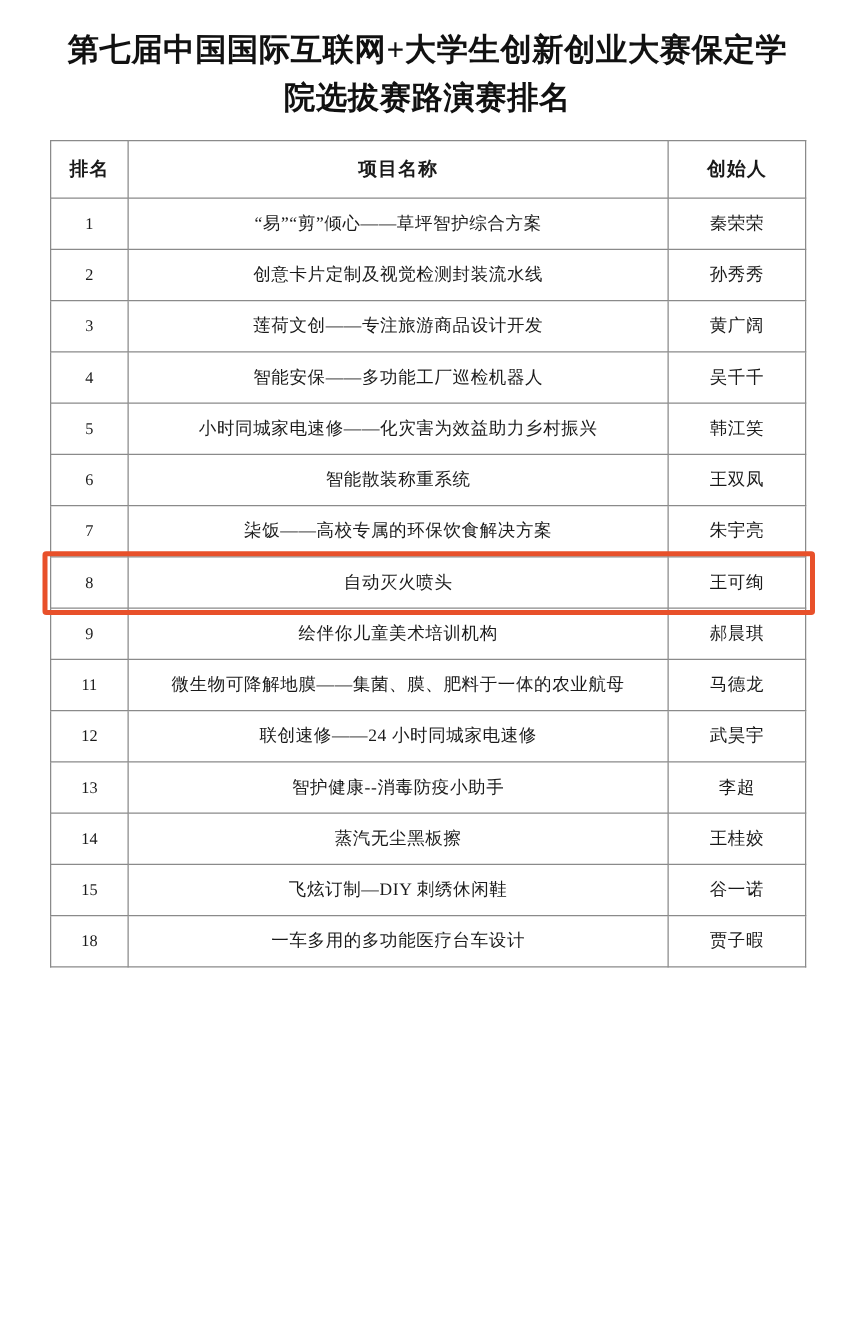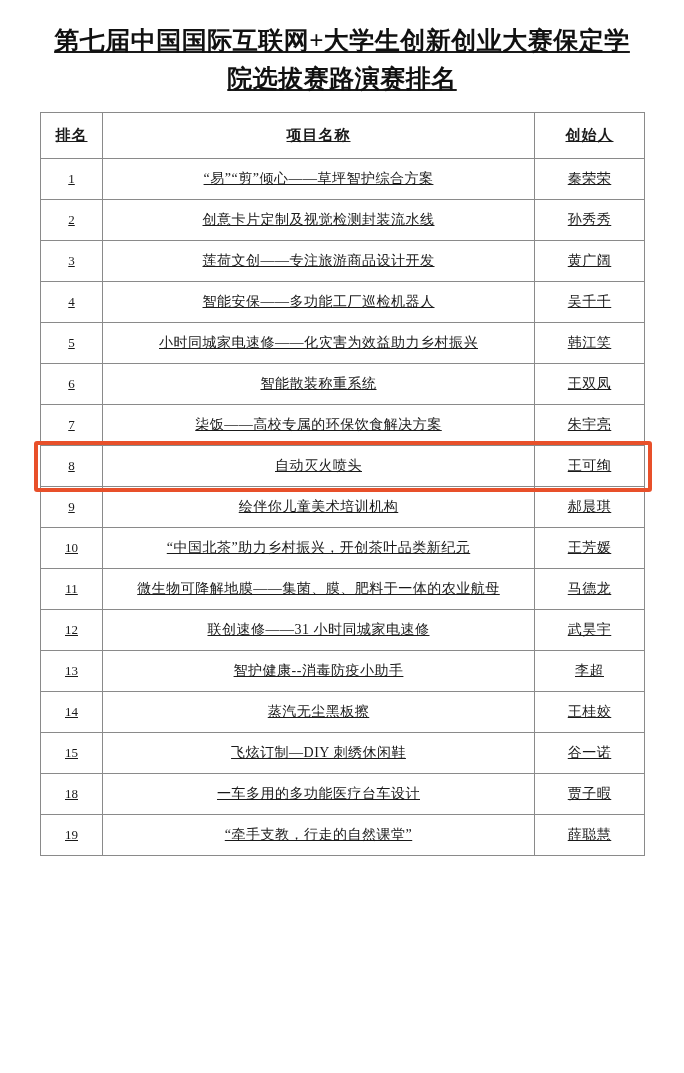--- a/index.html
+++ b/index.html
@@ -14,21 +14,20 @@
     color: #1a1a1a;
     overflow: hidden;
     position: relative;
   }
   .page {
     width: 684px;
     height: 874px;
     box-sizing: border-box;
     padding: 22px 40px 0 40px;
     position: relative;
-    text-decoration: underline;
   }
   .doc-title {
     text-align: center;
     font-size: 25px;
     line-height: 38px;
     font-weight: bold;
     letter-spacing: 0.5px;
     color: #111111;
     margin: 0 0 14px 0;
     padding: 0 2px;
@@ -144,32 +143,27 @@
             <td class="rank-cell">8</td>
             <td class="name-cell">自动灭火喷头</td>
             <td class="founder-cell">王可绚</td>
           </tr>
           <tr>
             <td class="rank-cell">9</td>
             <td class="name-cell">绘伴你儿童美术培训机构</td>
             <td class="founder-cell">郝晨琪</td>
           </tr>
           <tr>
-            <td class="rank-cell">10</td>
-            <td class="name-cell">“中国北茶”助力乡村振兴，开创茶叶品类新纪元</td>
-            <td class="founder-cell">王芳媛</td>
-          </tr>
-          <tr>
             <td class="rank-cell">11</td>
             <td class="name-cell">微生物可降解地膜——集菌、膜、肥料于一体的农业航母</td>
             <td class="founder-cell">马德龙</td>
           </tr>
           <tr>
             <td class="rank-cell">12</td>
-            <td class="name-cell">联创速修——31 小时同城家电速修</td>
+            <td class="name-cell">联创速修——24 小时同城家电速修</td>
             <td class="founder-cell">武昊宇</td>
           </tr>
           <tr>
             <td class="rank-cell">13</td>
             <td class="name-cell">智护健康--消毒防疫小助手</td>
             <td class="founder-cell">李超</td>
           </tr>
           <tr>
             <td class="rank-cell">14</td>
             <td class="name-cell">蒸汽无尘黑板擦</td>
@@ -178,23 +172,18 @@
           <tr>
             <td class="rank-cell">15</td>
             <td class="name-cell">飞炫订制—DIY 刺绣休闲鞋</td>
             <td class="founder-cell">谷一诺</td>
           </tr>
           <tr>
             <td class="rank-cell">18</td>
             <td class="name-cell">一车多用的多功能医疗台车设计</td>
             <td class="founder-cell">贾子暇</td>
           </tr>
-          <tr>
-            <td class="rank-cell">19</td>
-            <td class="name-cell">“牵手支教，行走的自然课堂”</td>
-            <td class="founder-cell">薛聪慧</td>
-          </tr>
         </tbody>
     </table>
     <div class="highlight-box" id="highlight-box" style="border-color: rgb(232, 80, 42); left: -6.5px; top: 328.5px; width: 618px; height: 51px;"></div>
   </div>
 
 </div>
 
 </body></html>

